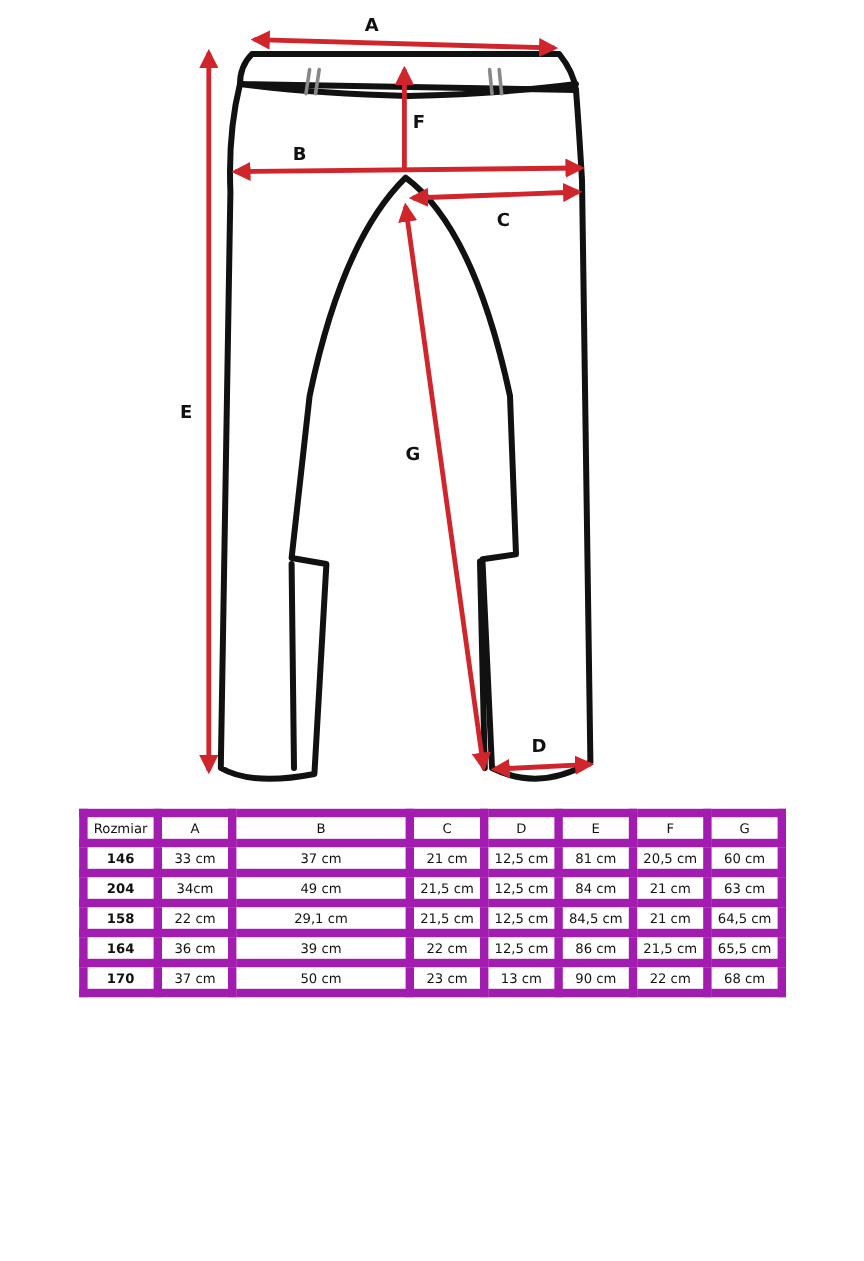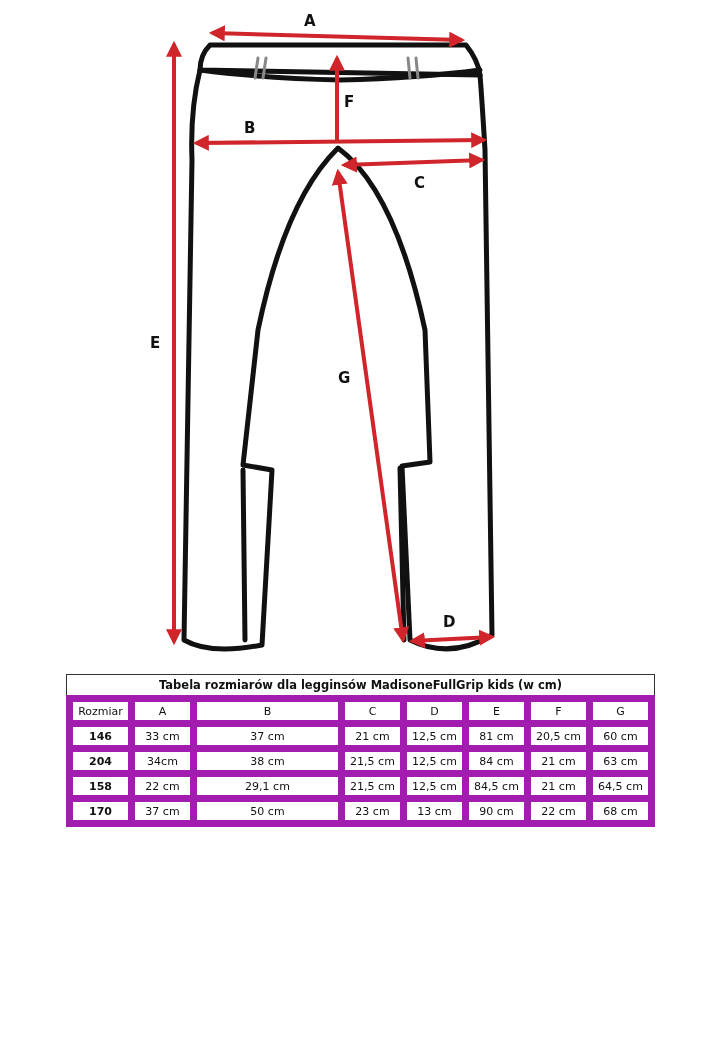--- a/index.html
+++ b/index.html
@@ -44,21 +44,20 @@
   <text class="lbl" x="304" y="26">A</text>
   <text class="lbl" x="244" y="133">B</text>
   <text class="lbl" x="414" y="188">C</text>
   <text class="lbl" x="443" y="627">D</text>
   <text class="lbl" x="150" y="348">E</text>
   <text class="lbl" x="344" y="107">F</text>
   <text class="lbl" x="338" y="383">G</text>
 </svg>
 
 <table id="size-table">
-  <caption>Tabela rozmiarów dla legginsów MadisoneFullGrip kids (w cm)</caption>
   <colgroup>
     <col style="width:62px">
       <col style="width:62px">
       <col style="width:148px">
       <col style="width:62px">
       <col style="width:62px">
       <col style="width:62px">
       <col style="width:62px">
       <col style="width:62px">
   </colgroup>
@@ -79,38 +78,48 @@
     <td>37 cm</td>
     <td>21 cm</td>
     <td>12,5 cm</td>
     <td>81 cm</td>
     <td>20,5 cm</td>
     <td>60 cm</td>
   </tr>
   <tr>
     <td class="bold">204</td>
     <td>34cm</td>
-    <td>38 cm</td>
+    <td>49 cm</td>
     <td>21,5 cm</td>
     <td>12,5 cm</td>
     <td>84 cm</td>
     <td>21 cm</td>
     <td>63 cm</td>
   </tr>
   <tr>
     <td class="bold">158</td>
     <td>22 cm</td>
     <td>29,1 cm</td>
     <td>21,5 cm</td>
     <td>12,5 cm</td>
     <td>84,5 cm</td>
     <td>21 cm</td>
     <td>64,5 cm</td>
   </tr>
   <tr>
+    <td class="bold">164</td>
+    <td>36 cm</td>
+    <td>39 cm</td>
+    <td>22 cm</td>
+    <td>12,5 cm</td>
+    <td>86 cm</td>
+    <td>21,5 cm</td>
+    <td>65,5 cm</td>
+  </tr>
+  <tr>
     <td class="bold">170</td>
     <td>37 cm</td>
     <td>50 cm</td>
     <td>23 cm</td>
     <td>13 cm</td>
     <td>90 cm</td>
     <td>22 cm</td>
     <td>68 cm</td>
   </tr>
 </tbody>

